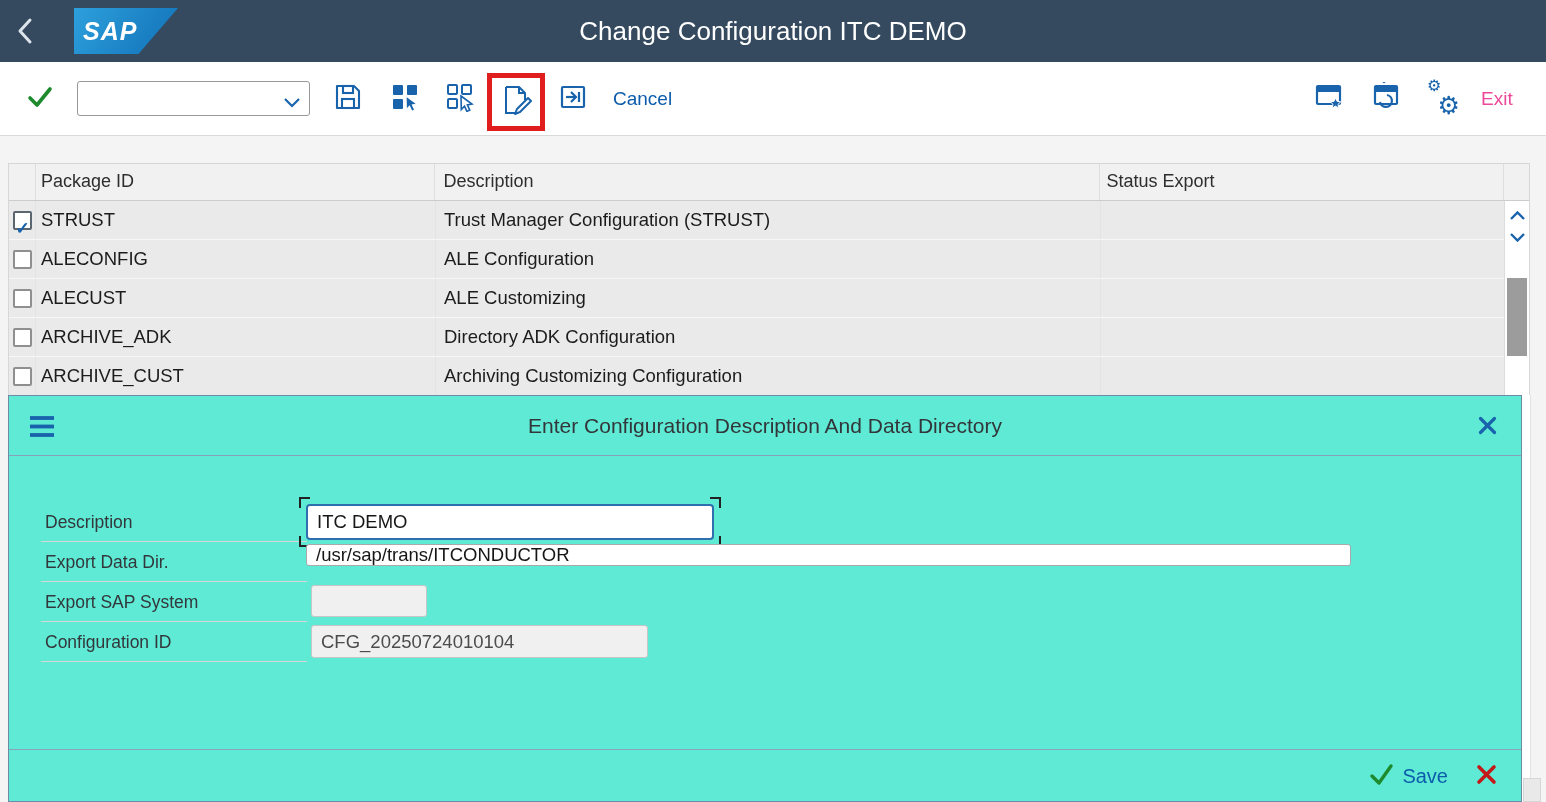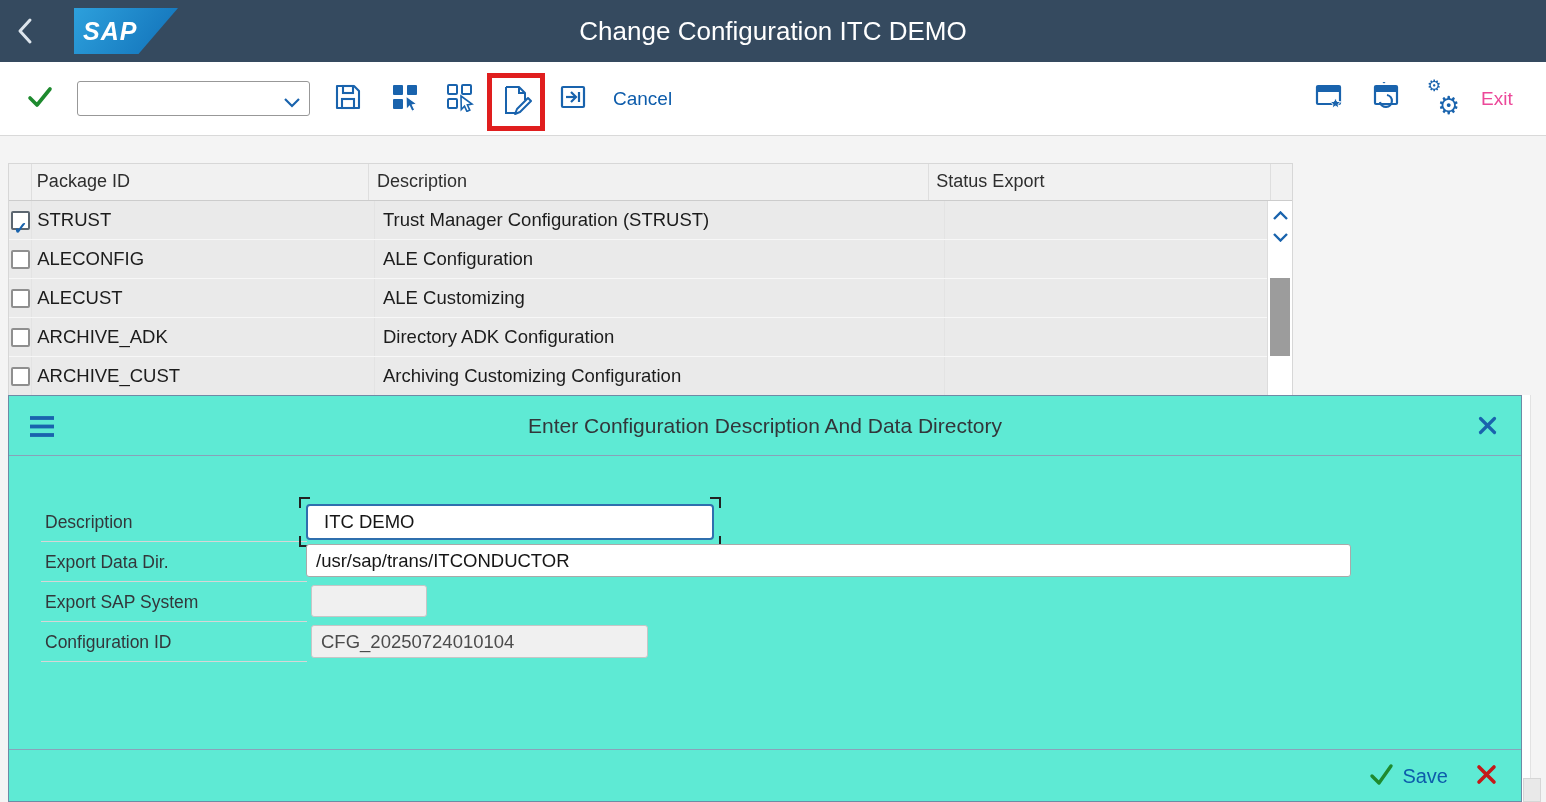--- a/index.html
+++ b/index.html
@@ -37,21 +37,21 @@
   .tb-copy { left: 558px; }
   .tb-cancel { left: 613px; font-size: 19px; color: #0d5cab; }
   .tb-winstar { left: 1314px; }
   .tb-winshort { left: 1371px; }
   .tb-gears { left: 1427px; width: 30px; height: 32px; }
   .gear-big { position: absolute; right: -3px; bottom: -5px; font-size: 25px; color: #1963ad; }
   .gear-small { position: absolute; left: 0px; top: -7px; font-size: 16px; color: #1963ad; }
   .tb-exit { left: 1481px; font-size: 19px; color: #ec4899; }
 
   
-  .pkg-table { position: absolute; left: 8px; top: 163px; width: 1285px; height: 232px; background: #eaeaea;
+  .pkg-table { position: absolute; left: 8px; top: 163px; width: 1522px; height: 232px; background: #eaeaea;
                border: 1px solid #d7d7d7; }
   .thead { display: flex; height: 37px; background: #f1f1f1; border-bottom: 1px solid #cccccc; }
   .thead .cell { font-size: 18px; color: #2e2e2e; line-height: 35px; border-right: 1px solid #dedede; }
   .trow { display: flex; height: 39px; background: #eaeaea; border-bottom: 1px solid #f7f7f7; cursor: pointer; }
   .trow .cell { font-size: 18.5px; color: #1c1c1c; line-height: 37px; border-right: 1px solid #e3e3e3;
                 white-space: nowrap; overflow: hidden; }
   .c-sel { width: 27px; display: flex; align-items: center; justify-content: center; }
   .c-pkg { width: 400px; padding-left: 5px; }
   .c-desc { width: 665px; padding-left: 8px; }
   .c-status { width: 405px; padding-left: 7px; }
@@ -84,29 +84,29 @@
 
   .f-label { position: absolute; left: 36px; height: 40px; line-height: 40px; font-size: 17.5px; color: #33373b; }
   .lbl-line { position: absolute; left: 32px; width: 266px; height: 1px; background: #d6d6d6; }
   .lb1 { top: 106px; } .ln1 { top: 145px; }
   .lb2 { top: 146px; } .ln2 { top: 185px; }
   .lb3 { top: 186px; } .ln3 { top: 225px; }
   .lb4 { top: 226px; } .ln4 { top: 265px; }
 
   .focus-wrap { position: absolute; left: 290px; top: 101px; width: 422px; height: 50px; }
   .focus-wrap input { position: absolute; left: 7px; top: 7px; width: 408px; height: 36px;
-                      border: 2px solid #2f6fae; border-radius: 4px; padding-left: 16px; font-size: 18.5px;
+                      border: 2px solid #2f6fae; border-radius: 4px; padding-left: 9px; font-size: 18.5px;
                       color: #161616; outline: none; font-family: "Liberation Sans", sans-serif; background: #fff; }
   .corner { position: absolute; width: 11px; height: 11px; }
   .corner.tl { left: 0; top: 0; border-left: 2.5px solid #222; border-top: 2.5px solid #222; }
   .corner.tr { right: 0; top: 0; border-right: 2.5px solid #222; border-top: 2.5px solid #222; }
   .corner.bl { left: 0; bottom: 0; border-left: 2.5px solid #222; border-bottom: 2.5px solid #222; }
   .corner.br { right: 0; bottom: 0; border-right: 2.5px solid #222; border-bottom: 2.5px solid #222; }
 
-  .dir-input { position: absolute; left: 297px; top: 148px; width: 1045px; height: 33px;
+  .dir-input { position: absolute; left: 297px; top: 148px; width: 1045px; height: 22px;
                border: 1px solid #a9a9a9; border-radius: 3px; padding-left: 9px; font-size: 18.5px;
                color: #161616; outline: none; font-family: "Liberation Sans", sans-serif; background: #fff; }
   .dis-field { position: absolute; background: #f0f0f0; border: 1px solid #c6c6c6; border-radius: 3px;
                font-size: 18.5px; color: #4c4c4c; padding-left: 9px; }
   .fld-system { left: 302px; top: 189px; width: 116px; height: 32px; line-height: 30px; }
   .fld-cfgid  { left: 302px; top: 229px; width: 337px; height: 33px; line-height: 31px; }
 
   .dlg-footer { position: absolute; left: 0; top: 353px; width: 100%; height: 54px; border-top: 1px solid #8aa2ba;
                 display: flex; align-items: center; justify-content: flex-end; padding-right: 24px; }
   .save-btn { display: flex; align-items: center; cursor: pointer; }

